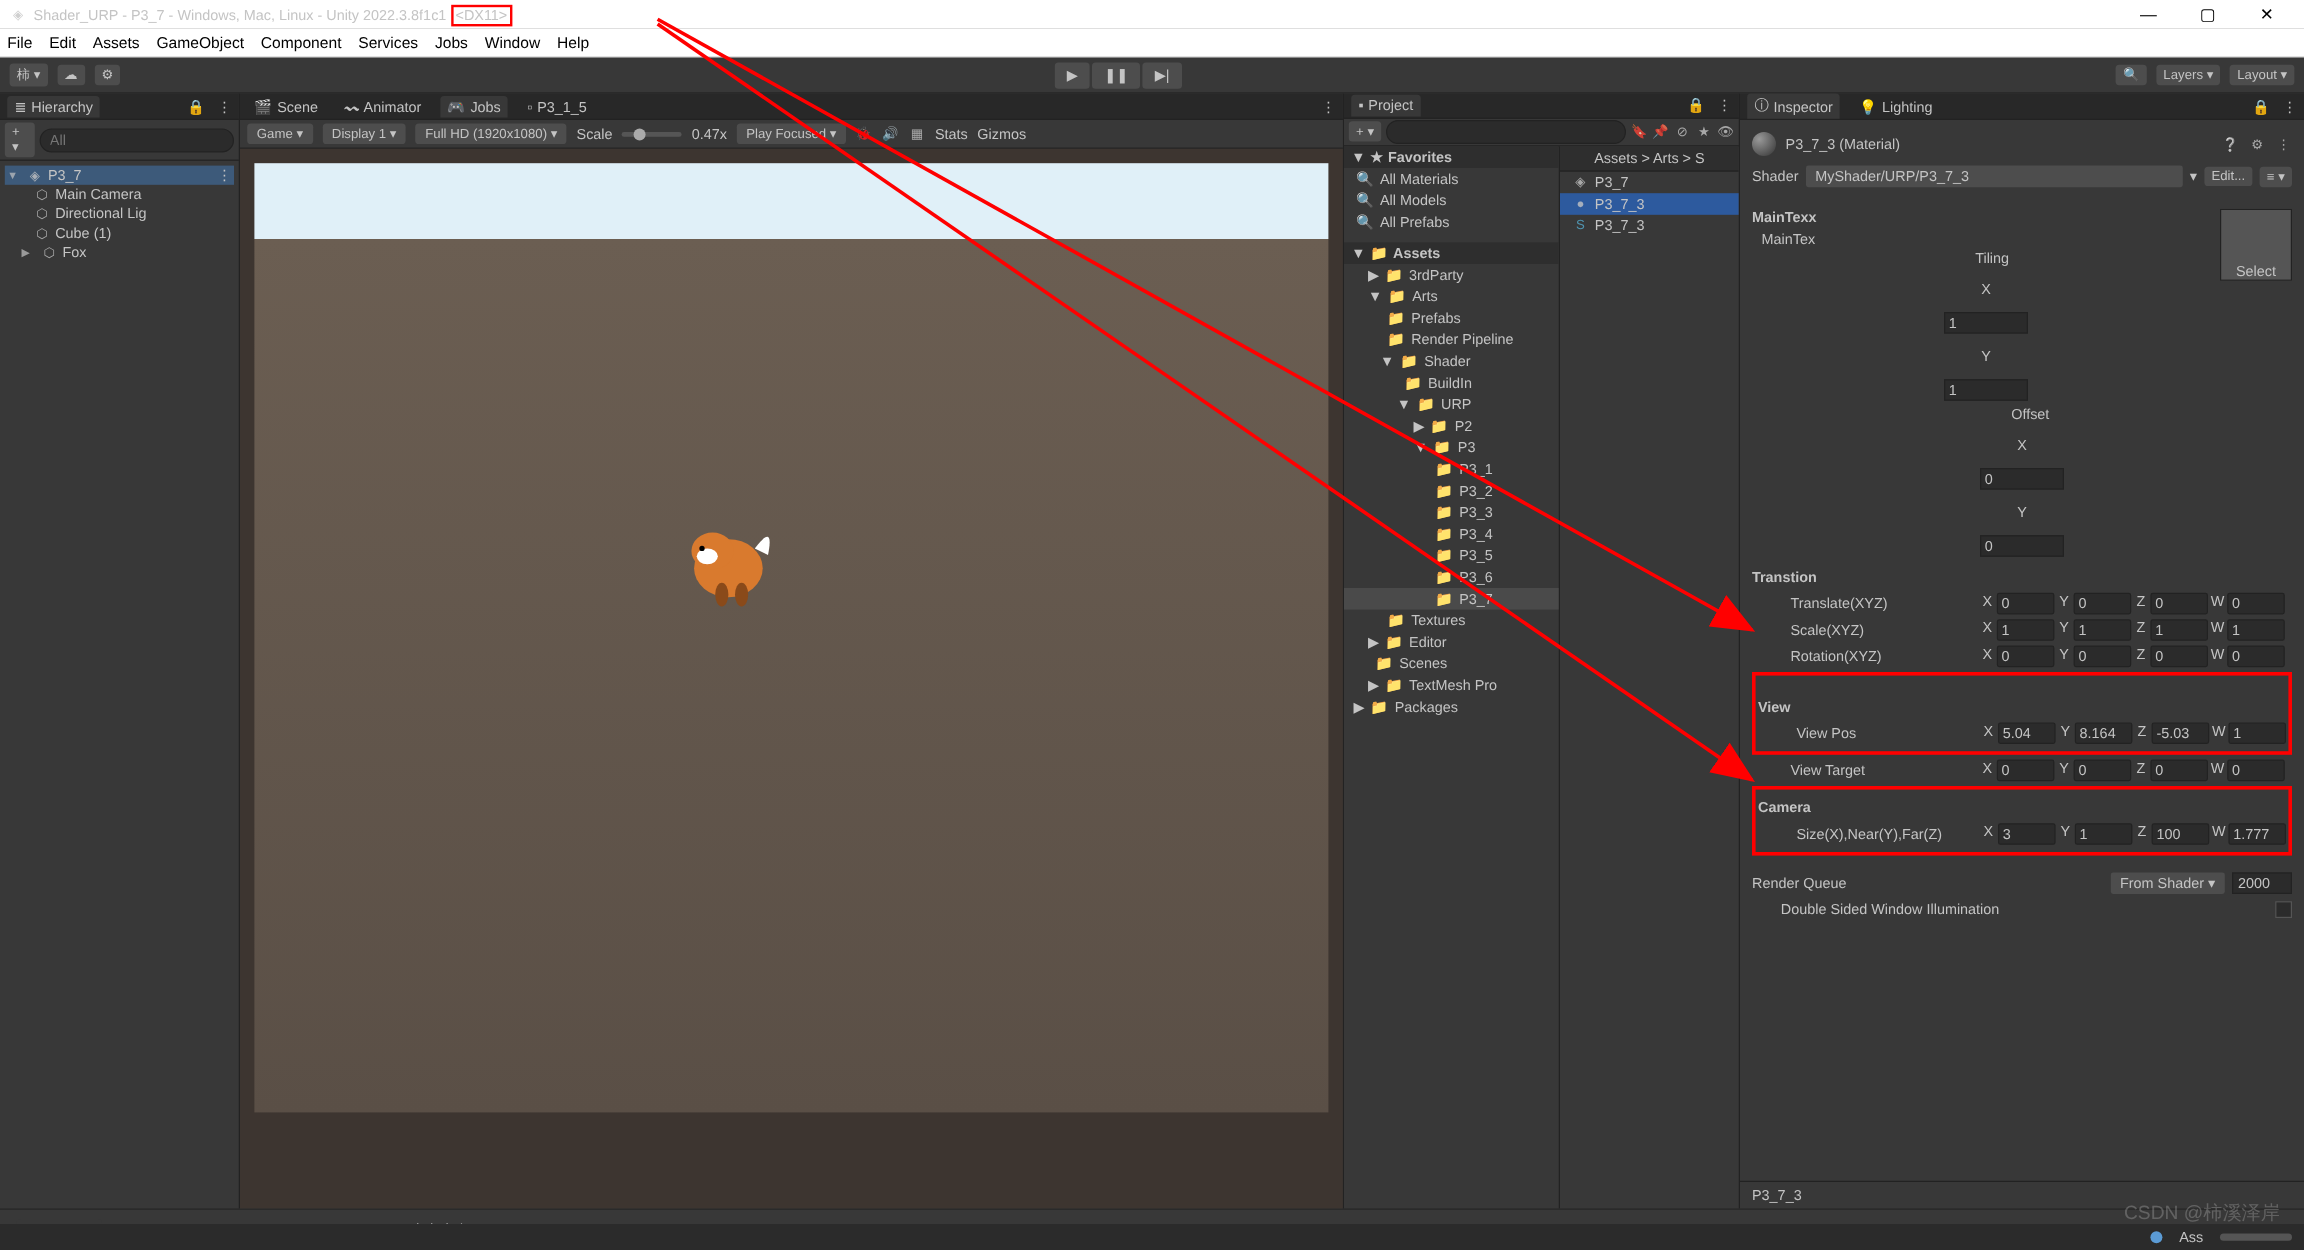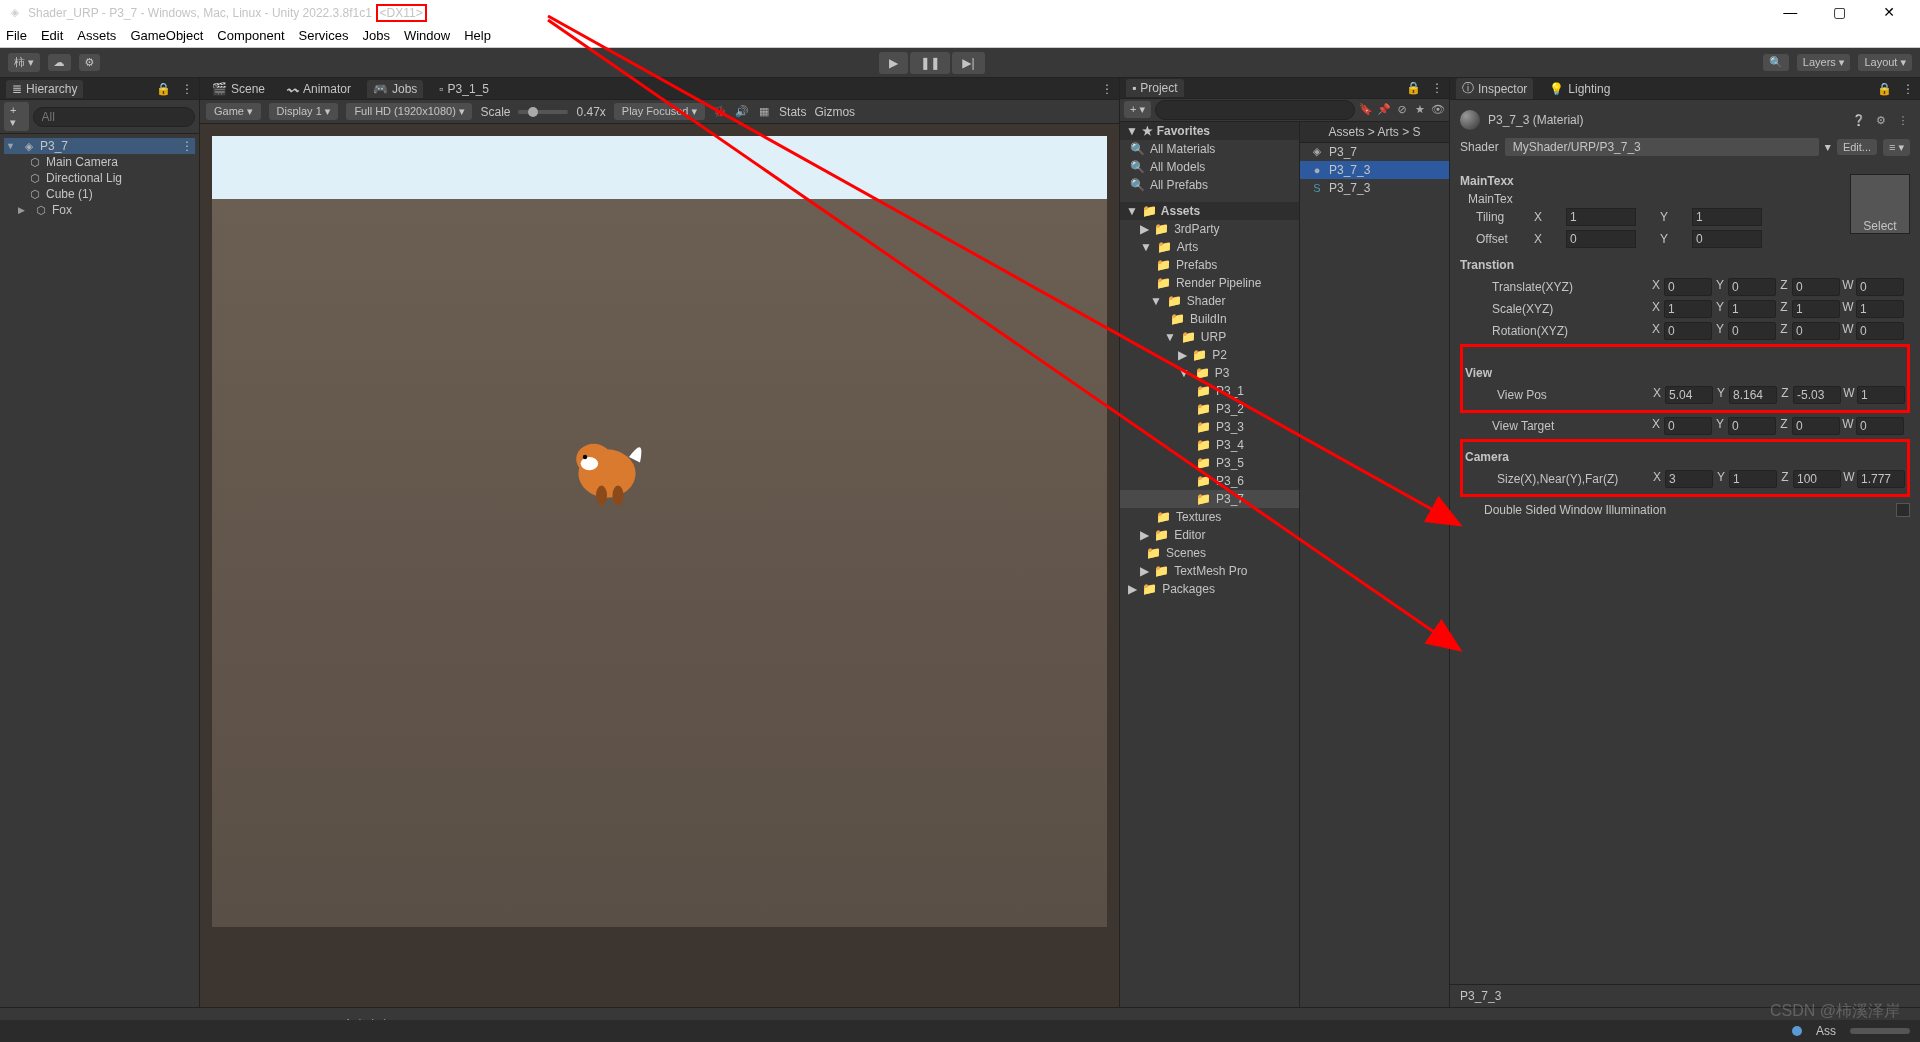--- a/index.html
+++ b/index.html
@@ -55,21 +55,21 @@
 .vec4 { display:flex; gap:2px; flex:1; }
 .vec4 .vlbl { width:12px; text-align:center; }
 .vec4 input { background:#2b2b2b; border:1px solid #222; border-radius:2px; padding:1px 3px; width:48px; color:#c4c4c4; }
 .texslot { width:60px; height:60px; background:#555; border:1px solid #222; float:right; font-size:9px; text-align:center; display:flex; align-items:flex-end; justify-content:center; }
 .hl-red { border:3px solid red; padding:4px 2px; margin:2px 0; }
 .console-panel { height:35px; background:#383838; border-top:1px solid #222; display:flex; align-items:center; padding:0 8px; gap:10px; }
 .footer { position:absolute; bottom:0; left:0; right:0; height:22px; background:#2b2b2b; display:flex; align-items:center; justify-content:space-between; padding:0 10px; }
 .footer .ass { display:flex; align-items:center; gap:14px; }
 .watermark { position:absolute; bottom:20px; right:20px; opacity:.3; font-size:16px; }
 .arrow-overlay { position:absolute; top:0; left:0; pointer-events:none; }
-.tiling-row { display:flex; align-items:center; padding:2px 0; gap:24px; }
+.tiling-row { display:flex; align-items:center; padding:2px 0; gap:12px;flex-direction:column; }
 .tiling-row .lbl { width:50px; padding-left:16px; }
 .tiling-row input { background:#2b2b2b; border:1px solid #222; padding:1px 3px; width:70px; color:#c4c4c4; }
 .rq-row { display:flex; align-items:center; gap:6px; margin-top:14px; }
 .rq-row .dd { background:#4d4d4d; padding:2px 8px; border-radius:2px; }
 .rq-row input { background:#2b2b2b; border:1px solid #222; padding:1px 4px; width:50px; color:#c4c4c4; }
 .play-controls { display:flex; gap:2px; }
 .play-controls span { background:#4d4d4d; padding:4px 10px; border-radius:3px; }
 .chk { width:14px; height:14px; background:#2b2b2b; border:1px solid #555; display:inline-block; }
 .insp-footer { padding:4px 10px; border-top:1px solid #222; }
 </style>
@@ -500,20 +500,25 @@
               <span class="vlbl">Y</span>
               <input value="1" style="">
               <span class="vlbl">Z</span>
               <input value="100" style="">
               <span class="vlbl">W</span>
               <input value="1.777" style="">
             </div>
         </div>
       </div>
 
+      <div class="rq-row">
+        <span style="flex:1">Render Queue</span>
+        <span class="dd">From Shader ▾</span>
+        <input value="2000" style="">
+      </div>
       <div class="prop-row" style="margin-top:4px">
         <span style="flex:1">Double Sided Window Illumination</span>
         <span class="chk"></span>
       </div>
     </div>
     <div class="insp-footer">P3_7_3</div>
   </div>
 </div>
 
 <div class="console-panel">

